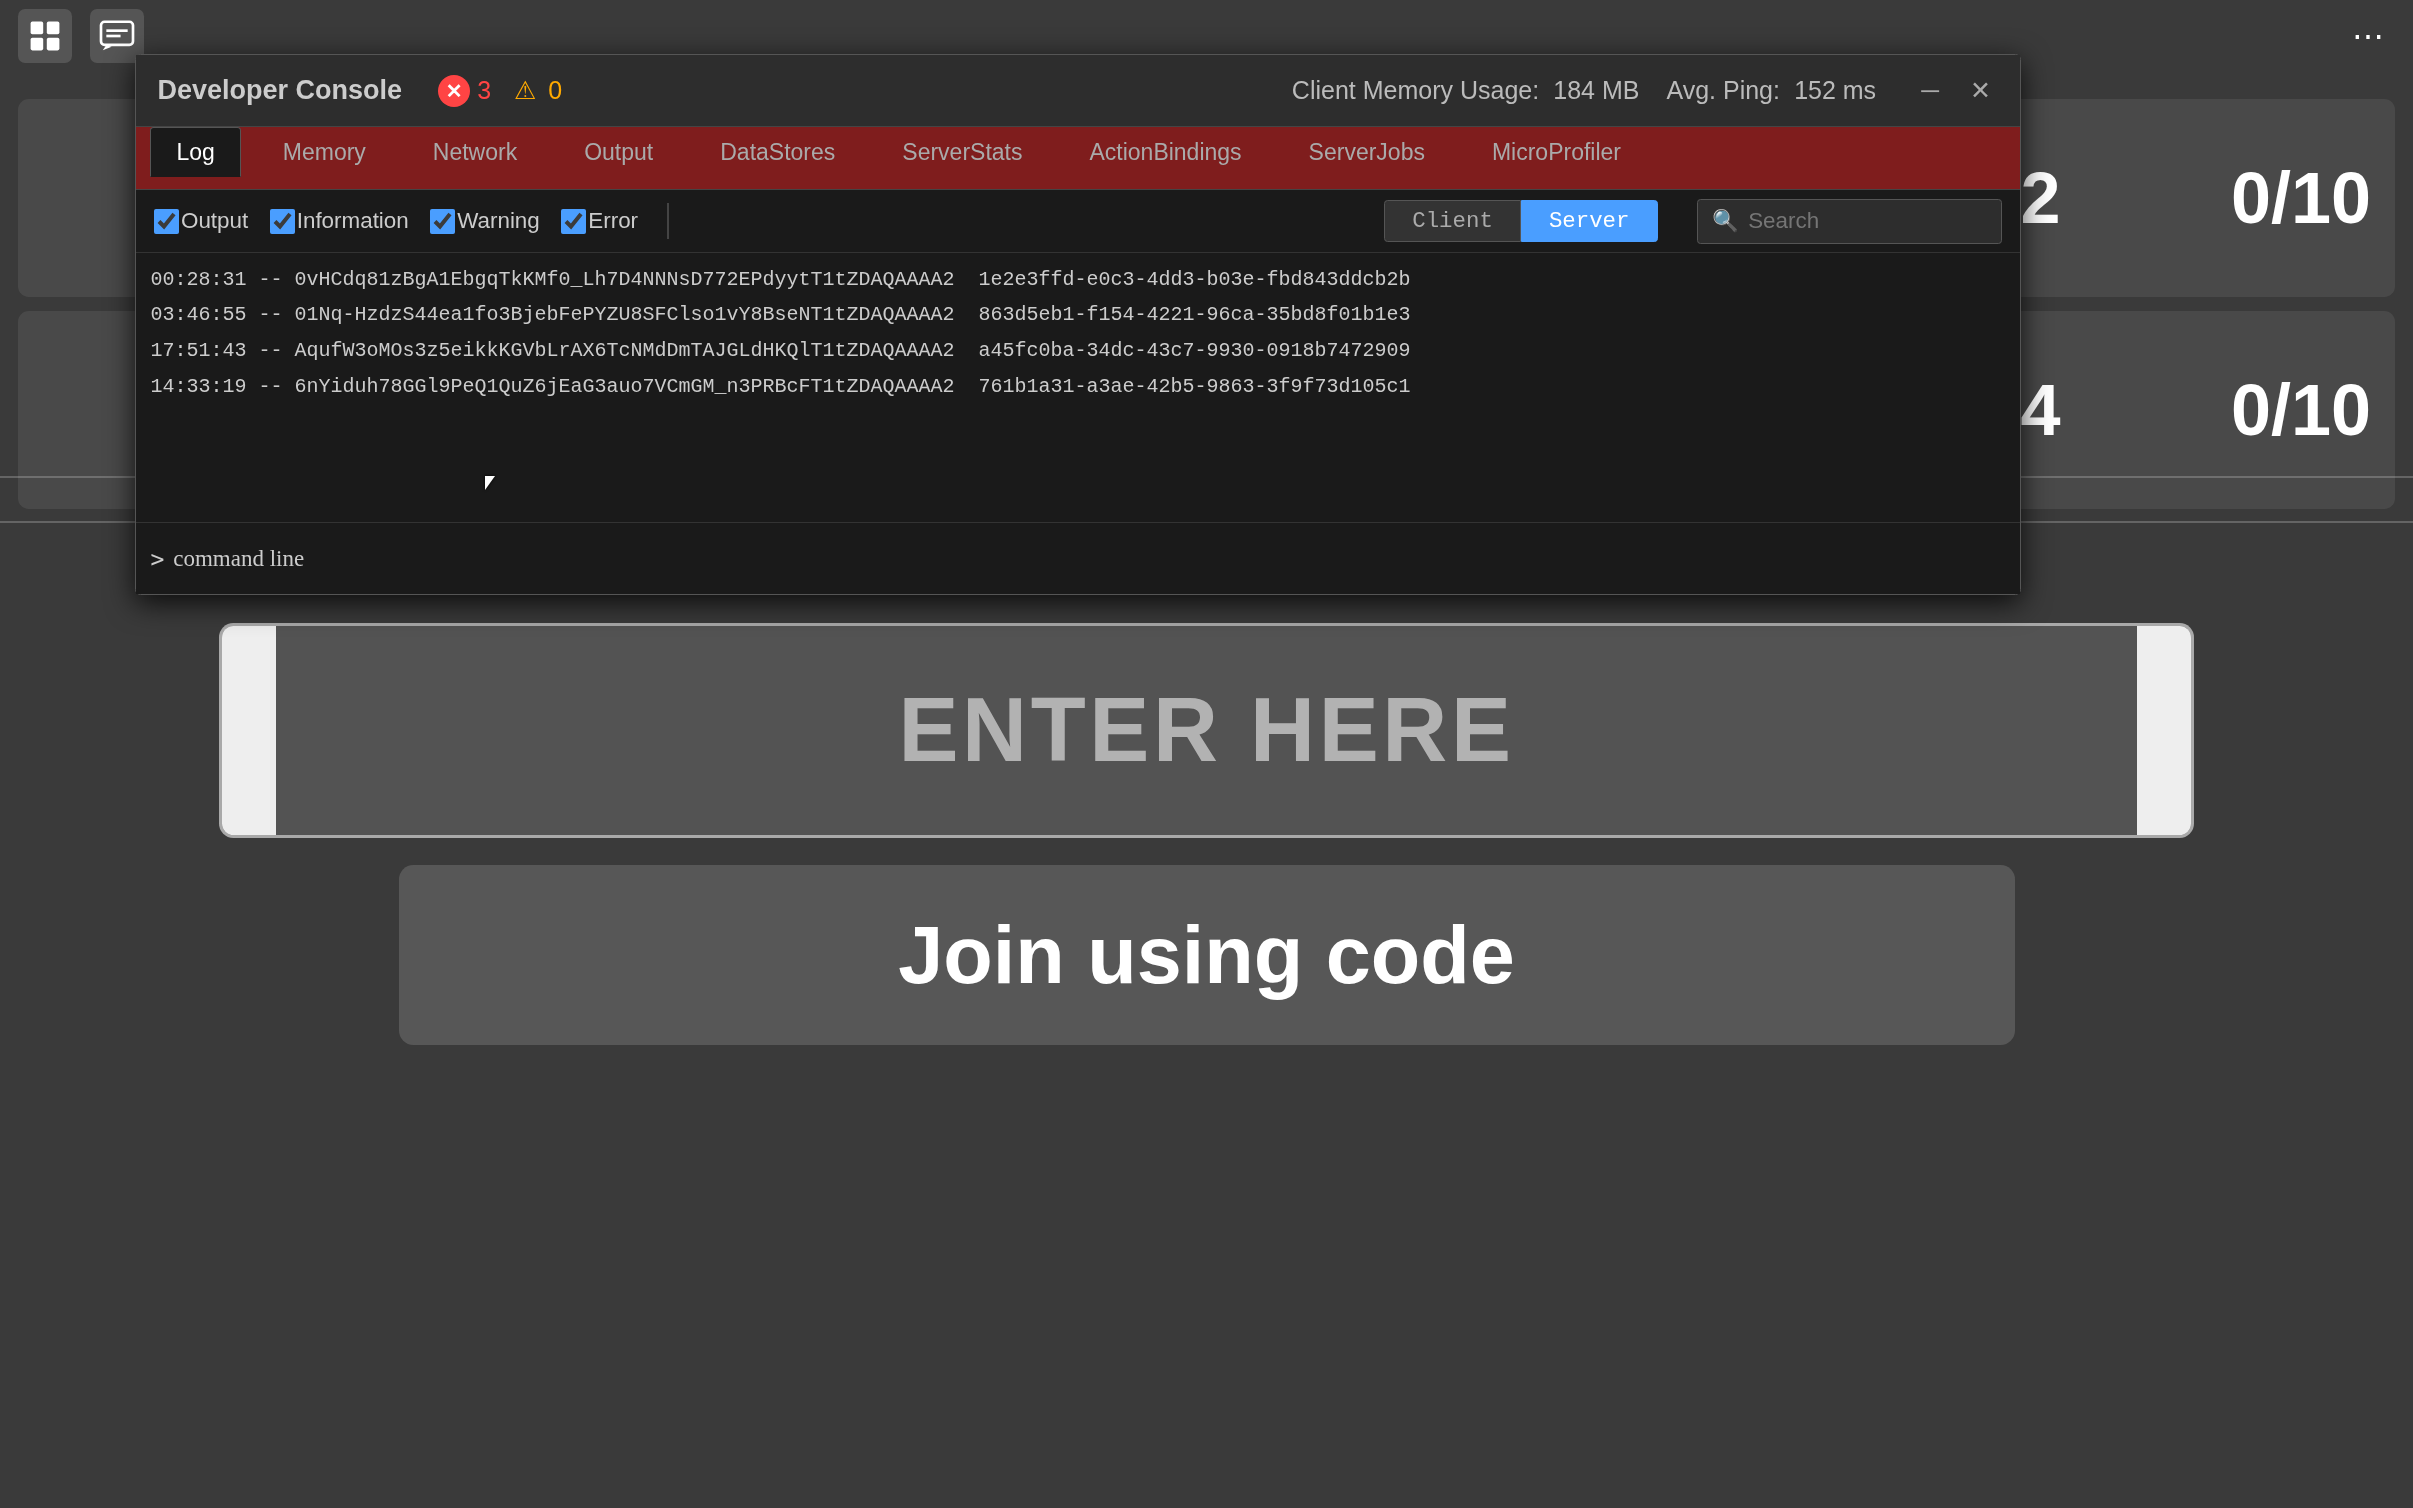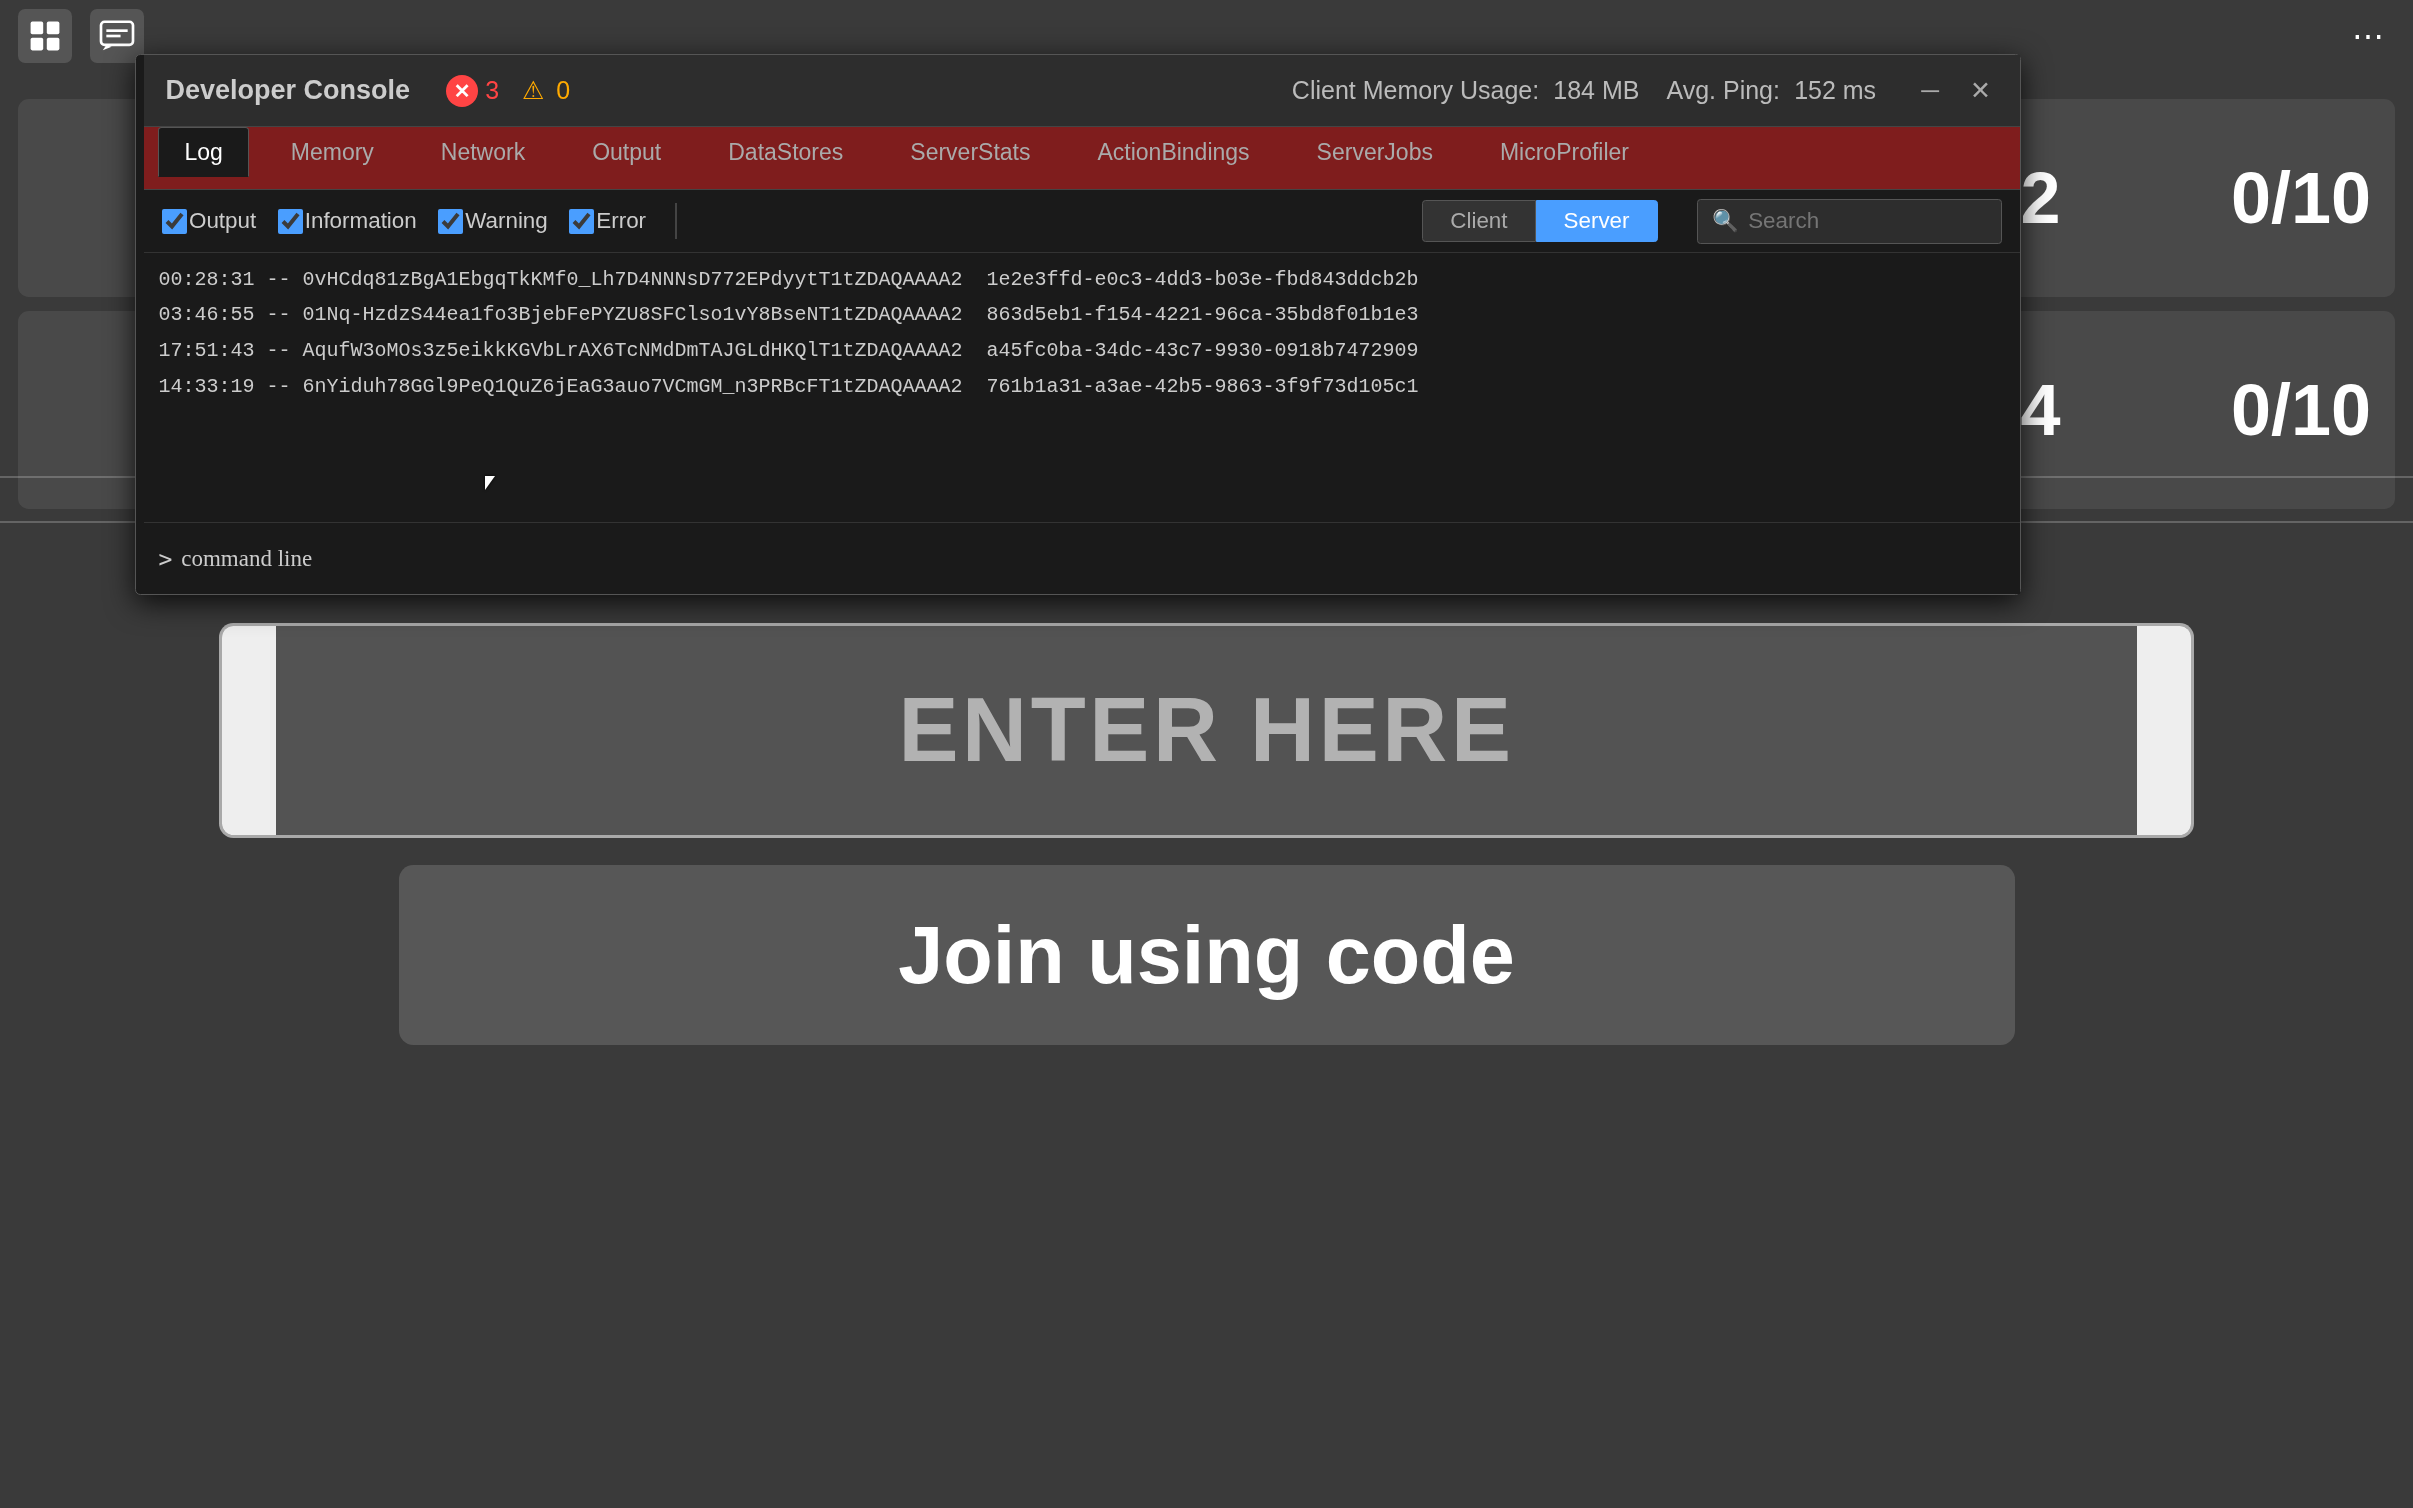--- a/index.html
+++ b/index.html
@@ -187,21 +187,20 @@
     .dev-console {
       position: absolute;
       top: 54px;
       left: 135px;
       width: 1886px;
       background: #1a1a1a;
       border: 1.8px solid #555;
       border-radius: 5.4px;
       z-index: 100;
       box-shadow: 0 7.2px 29px rgba(0,0,0,0.8);
-      padding-left: 8px;
     }
 
     
     .console-titlebar {
       background: #2d2d2d;
       height: 72px;
       display: flex;
       align-items: center;
       padding: 0 21.5px;
       border-bottom: 0.9px solid #444;
@@ -337,20 +336,21 @@
       margin-right: 18px;
     }
 
     .toggle-btn {
       padding: 7.2px 27px;
       font-size: 22.4px;
       cursor: pointer;
       border: 0.9px solid #555;
       background: #333;
       color: #aaa;
+      font-family: Liberation Mono, monospace;
     }
 
     .toggle-btn.active {
       background: #4a9eff;
       color: white;
       border-color: #4a9eff;
     }
 
     .toggle-btn:first-child {
       border-radius: 3.6px 0 0 3.6px;

